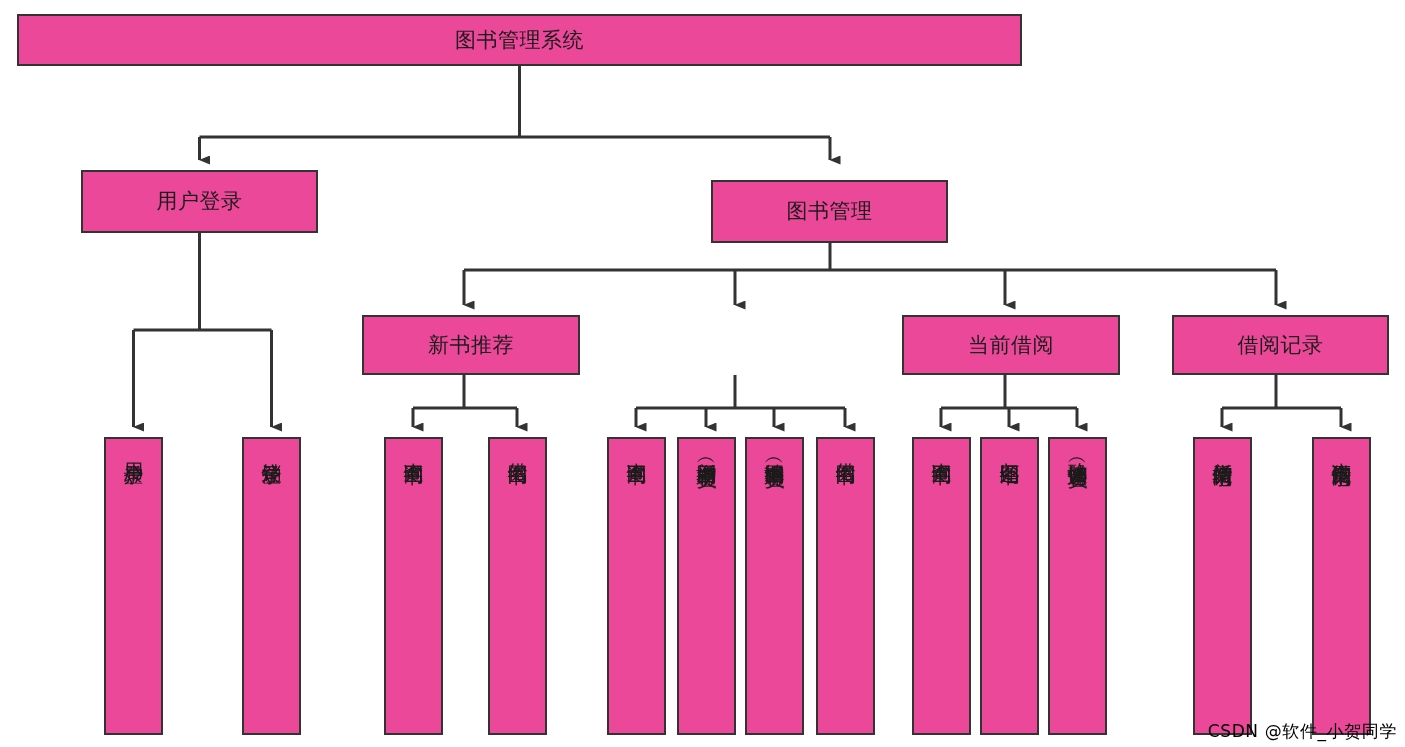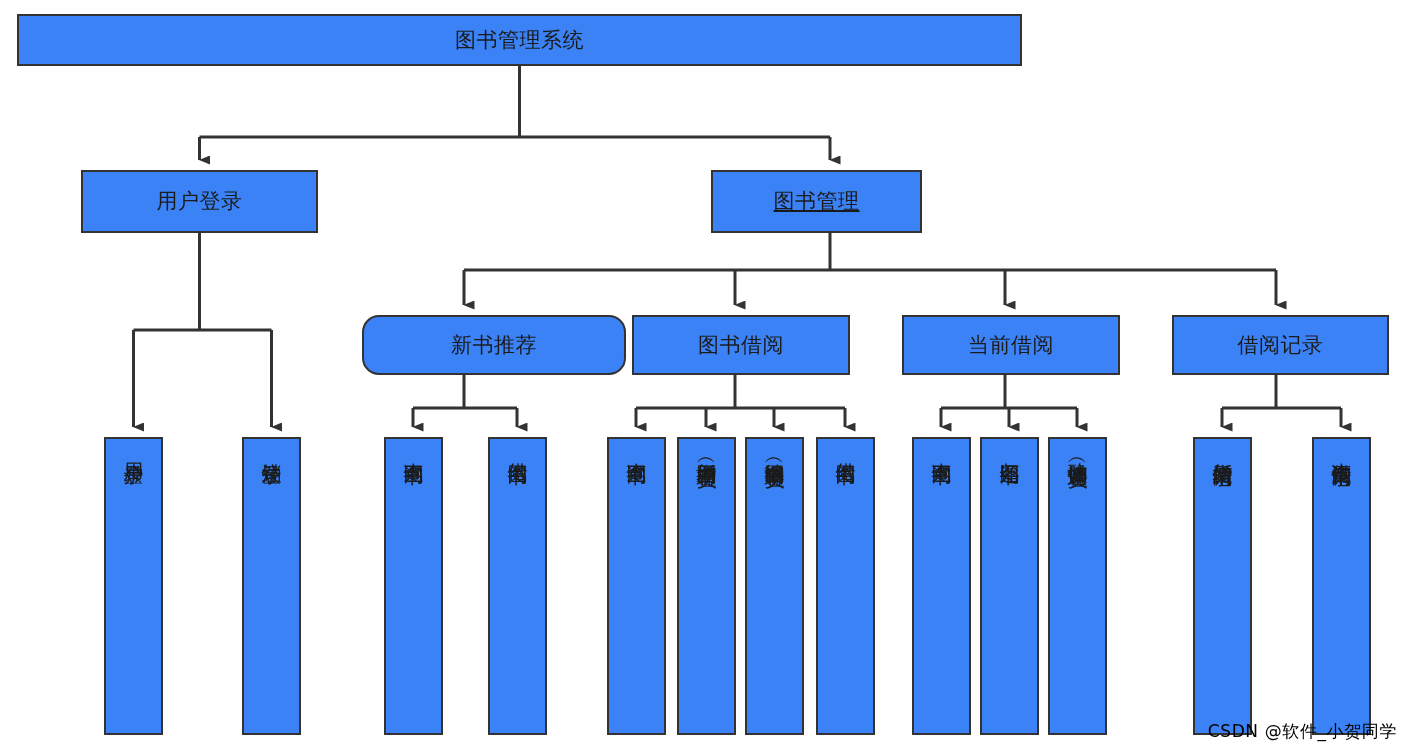--- a/index.html
+++ b/index.html
@@ -22,21 +22,21 @@
   #diagram-svg {
     position: absolute;
     left: 0;
     top: 0;
     width: 1405px;
     height: 747px;
   }
   .node {
     position: absolute;
     box-sizing: border-box;
-    background: #3b82f6;
+    background: #ec4899;
     border: 2px solid #333333;
     display: flex;
     align-items: center;
     justify-content: center;
     overflow: hidden;
   }
   .node-label {
     font-size: 21px;
     line-height: 1.18;
     letter-spacing: 0.5px;
@@ -126,29 +126,26 @@
     </g>
   </svg>
 
   <div class="node" style="left:17px; top:14px; width:1005px; height:52px;">
     <span class="node-label">图书管理系统</span>
   </div>
 
   <div class="node" style="left:81px; top:170px; width:237px; height:63px;">
     <span class="node-label">用户登录</span>
   </div>
-  <div class="node" style="left:711px; top:170px; width:211px; height:63px;text-decoration:underline;">
+  <div class="node" style="left:711px; top:180px; width:237px; height:63px;">
     <span class="node-label">图书管理</span>
   </div>
 
-  <div class="node" style="left:362px; top:315px; width:264px; height:60px;border-radius:17px;">
+  <div class="node" style="left:362px; top:315px; width:218px; height:60px;">
     <span class="node-label">新书推荐</span>
-  </div>
-  <div class="node" style="left:632px; top:315px; width:218px; height:60px;">
-    <span class="node-label">图书借阅</span>
   </div>
   <div class="node" style="left:902px; top:315px; width:218px; height:60px;align-items:center;">
     <span class="node-label">当前借阅</span>
   </div>
   <div class="node" style="left:1172px; top:315px; width:217px; height:60px;">
     <span class="node-label">借阅记录</span>
   </div>
 
   <div class="node leaf" style="left:104px; top:437px; width:59px; height:298px;">
     <span class="node-label">用户登录</span>

